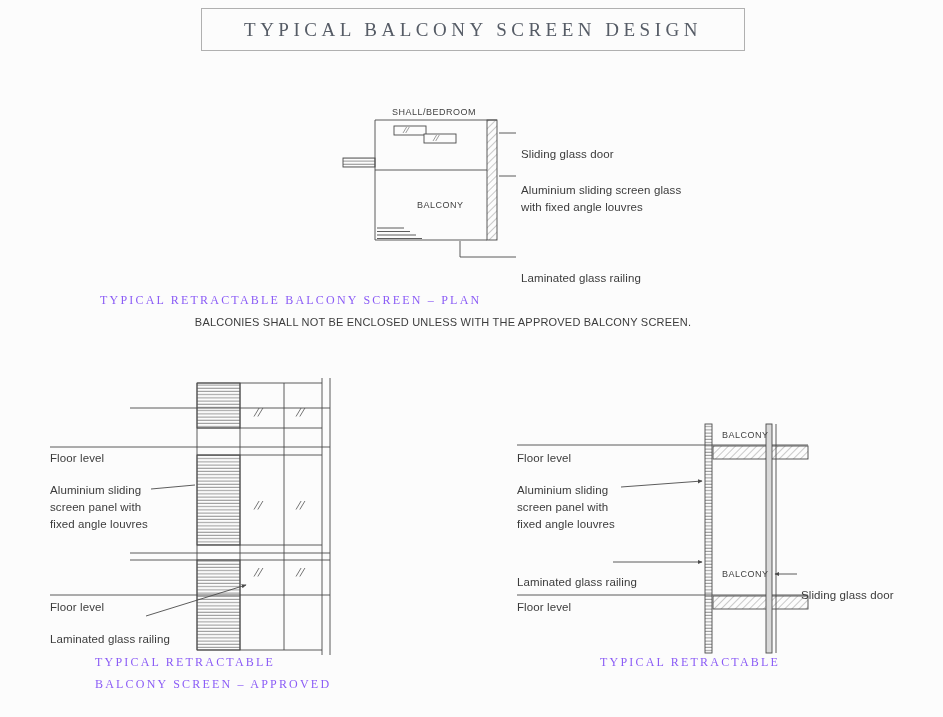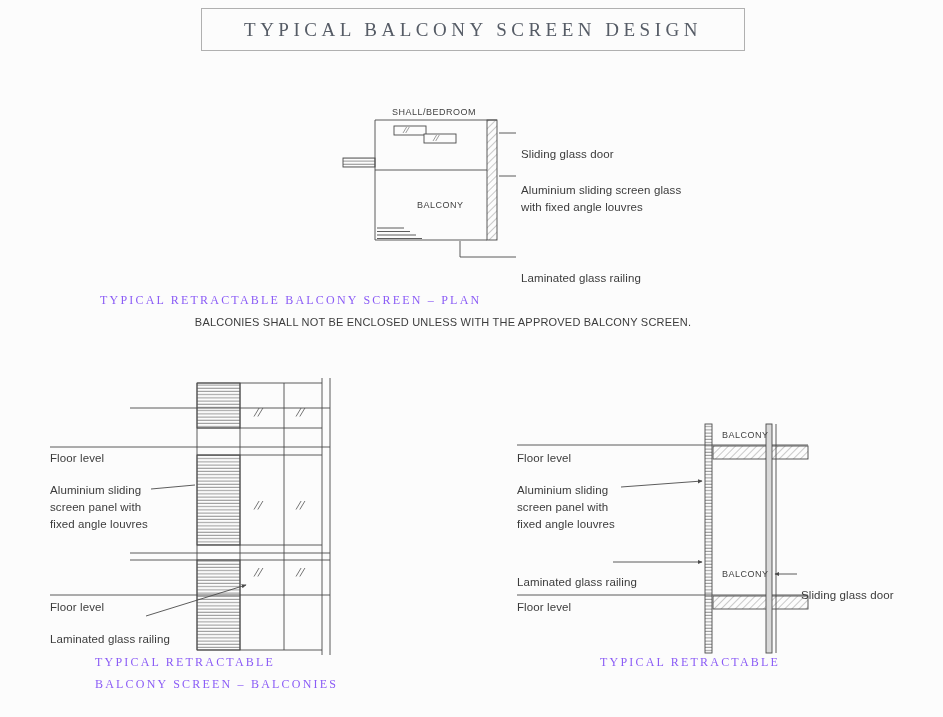--- a/index.html
+++ b/index.html
@@ -158,21 +158,21 @@
   <div class="note" style="left:100px;top:316px;width:686px;">BALCONIES SHALL NOT BE ENCLOSED UNLESS WITH THE APPROVED BALCONY SCREEN.</div>
 
   <div class="lbl" style="left:50px;top:430px;">Floor level</div>
   <div class="lbl pre" style="left:50px;top:460px;">Aluminium sliding
 screen panel with
 fixed angle louvres</div>
   <div class="lbl" style="left:50px;top:579px;">Floor level</div>
   <div class="lbl" style="left:50px;top:611px;">Laminated glass railing</div>
   <div class="caption" style="left:95px;top:651px;width:295px;">
     <div>TYPICAL RETRACTABLE</div>
-    <div>BALCONY SCREEN – BALCONIES</div>
+    <div>BALCONY SCREEN – APPROVED</div>
   </div>
 
   <div class="lbl" style="left:517px;top:430px;">Floor level</div>
   <div class="lbl pre" style="left:517px;top:460px;">Aluminium sliding
 screen panel with
 fixed angle louvres</div>
   <div class="lbl" style="left:517px;top:554px;">Laminated glass railing</div>
   <div class="lbl" style="left:517px;top:579px;">Floor level</div>
   <div class="lbl" style="left:801px;top:567px;">Sliding glass door</div>
   <div class="lbl-small" style="left:722px;top:430px;">BALCONY</div>

